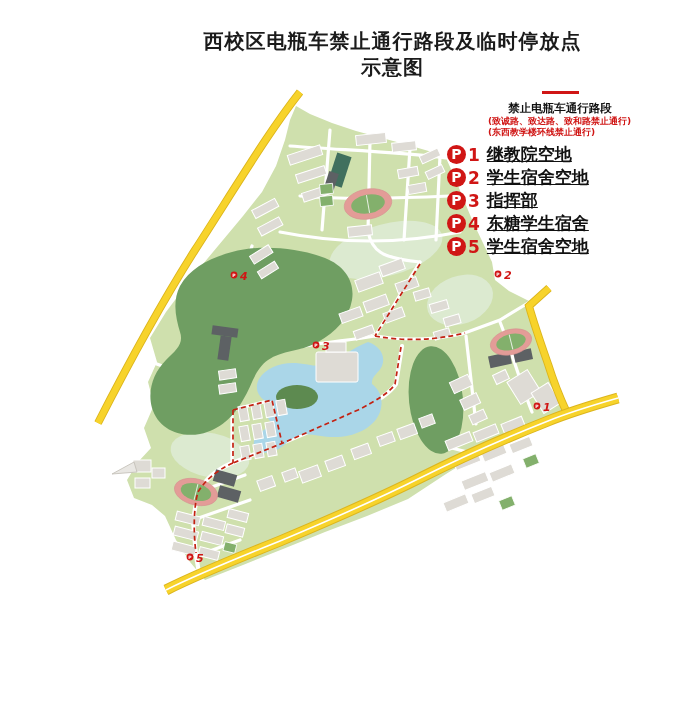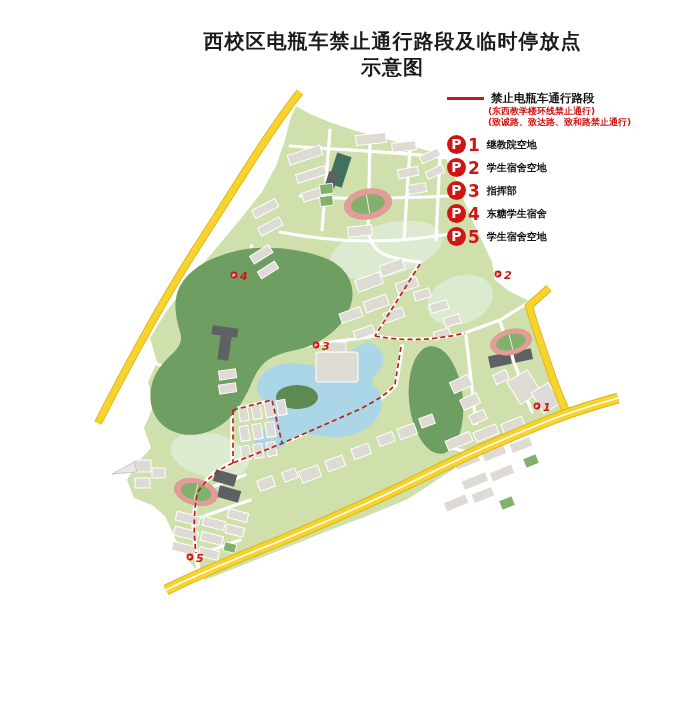--- a/index.html
+++ b/index.html
@@ -6,30 +6,30 @@
   .stage{position:relative;width:677px;height:710px;background:#ffffff;overflow:hidden;
          font-family:"DejaVu Sans","Liberation Sans",sans-serif;}
   .map-svg{position:absolute;left:0;top:0;}
 
   
   .title{position:absolute;left:105px;top:28px;width:575px;text-align:center;
          color:#1b1b1b;font-weight:700;font-size:20px;line-height:26px;letter-spacing:1px;}
 
   
   .legend{position:absolute;left:447px;top:91px;width:226px;}
-  .route-row{display:flex;align-items:center;gap:7px;}
+  .route-row{display:flex;align-items:center;gap:7px;flex-direction:column;}
   .route-line{width:37px;height:3px;background:var(--accent-red);}
   .route-label{font-size:11.5px;font-weight:700;color:#111;white-space:nowrap;}
   .route-notes{margin-left:41px;color:var(--accent-red);font-size:9px;font-weight:700;line-height:11px;white-space:nowrap;}
   .p-rows{margin-top:5px;}
   .p-row{display:flex;align-items:center;height:23px;}
   .badge{width:19px;height:19px;border-radius:50%;background:var(--accent-red);color:#fff;
          font-weight:700;font-size:14px;line-height:19px;text-align:center;flex:0 0 19px;}
   .p-num{color:var(--accent-red);font-weight:700;font-size:17px;margin:0 7px 0 2px;}
-  .p-label{font-size:10px;font-weight:700;color:#111;white-space:nowrap;}
+  .p-label{font-size:17px;font-weight:700;color:#111;white-space:nowrap;text-decoration:underline;}
 
   
   .campus{fill:var(--campus-green);}
   .patch{fill:var(--campus-green-light);}
   .hill{fill:var(--hill-green);}
   .hill-dk{fill:#5d8a50;}
   .lake{fill:var(--lake-blue);}
   .road-w{stroke:#ffffff;stroke-width:3.2;fill:none;stroke-linecap:round;}
   .road-w2{stroke:#ffffff;stroke-width:4.2;fill:none;stroke-linecap:round;}
   .bld{fill:var(--building-gray);stroke:#ffffff;stroke-width:1;}
@@ -282,22 +282,22 @@
     <div>西校区电瓶车禁止通行路段及临时停放点</div>
     <div>示意图</div>
   </div>
 
   <div class="legend">
     <div class="route-row">
       <span class="route-line"></span>
       <span class="route-label">禁止电瓶车通行路段</span>
     </div>
     <div class="route-notes">
+      <div>(致诚路、致达路、致和路禁止通行)</div>
       <div>(东西教学楼环线禁止通行)</div>
-      <div>(致诚路、致达路、致和路禁止通行)</div>
     </div>
     <div class="p-rows">
       <div class="p-row">
         <span class="badge">P</span>
         <span class="p-num">1</span>
         <span class="p-label">继教院空地</span>
       </div>
       <div class="p-row">
         <span class="badge">P</span>
         <span class="p-num">2</span>

